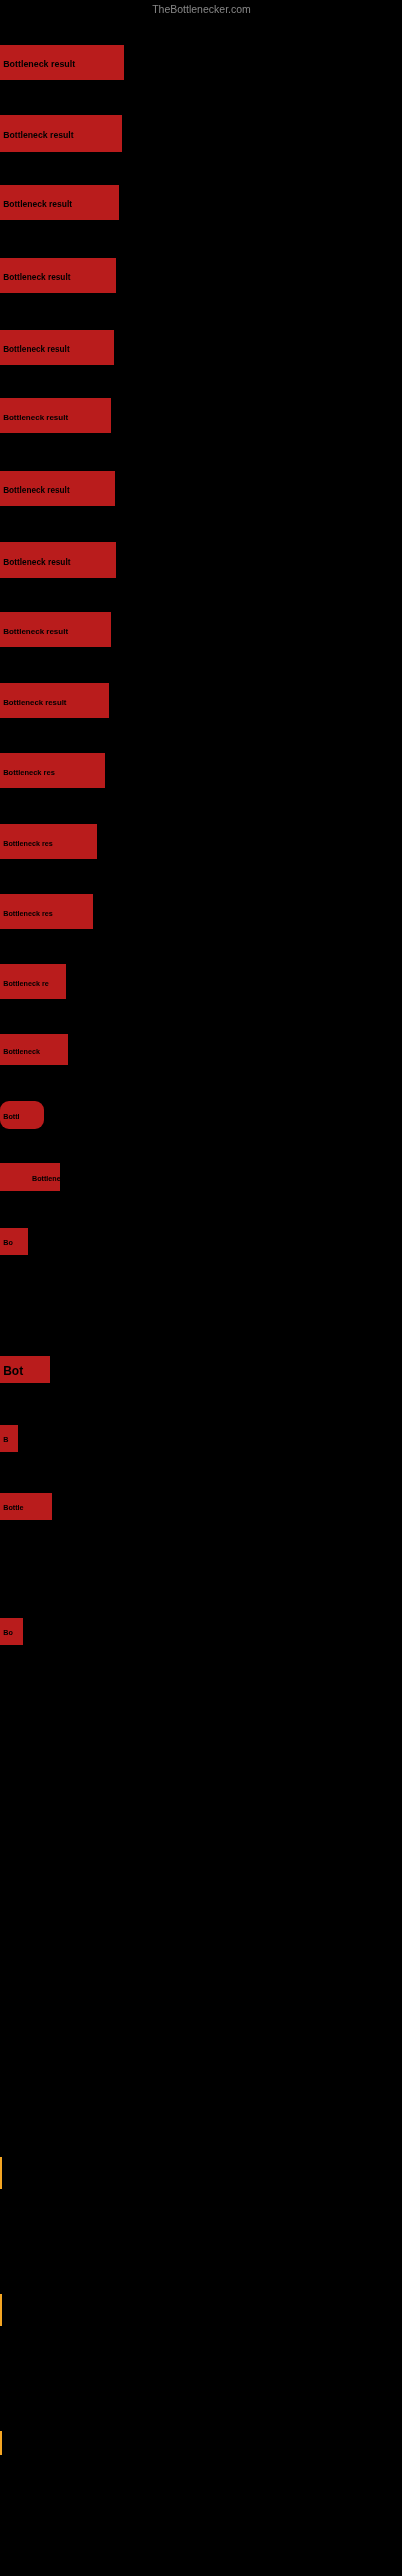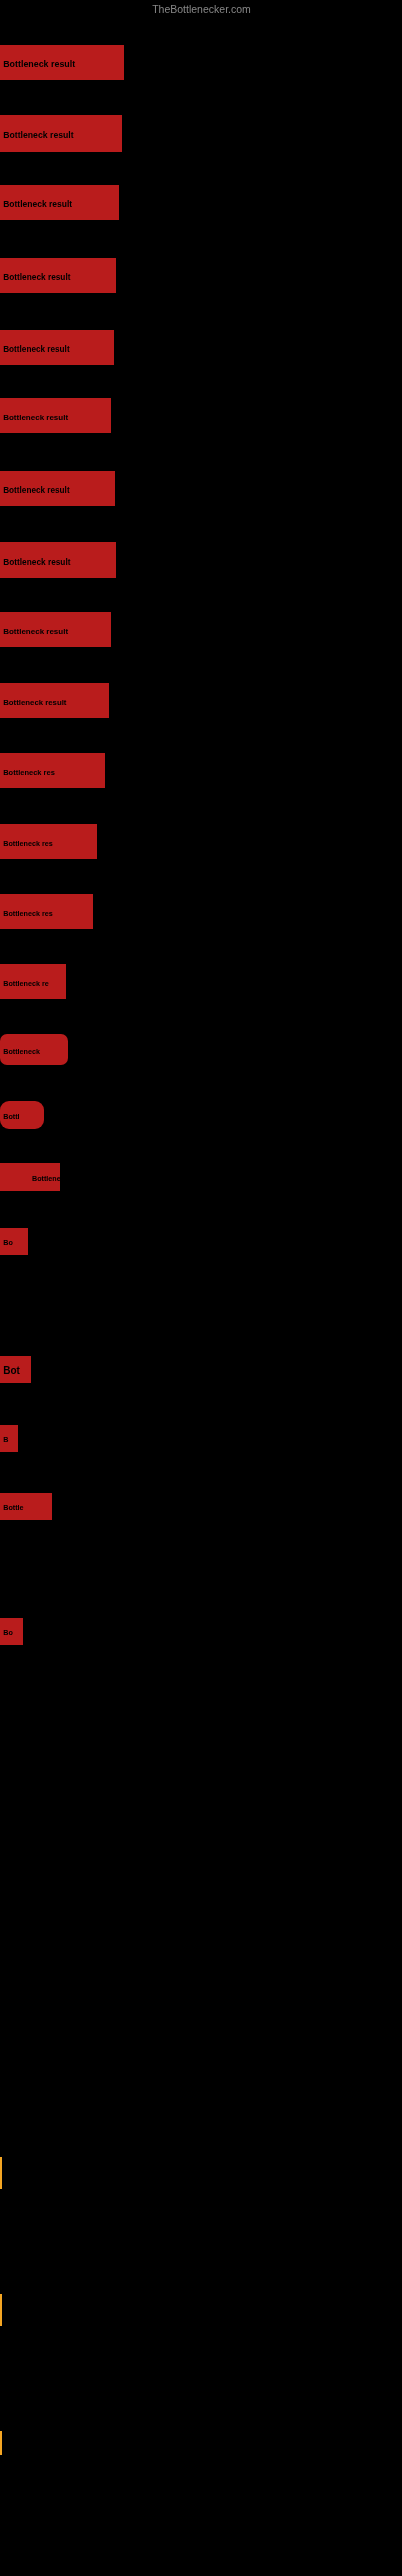--- a/index.html
+++ b/index.html
@@ -54,25 +54,25 @@
     <div class="bottleneck-badge" style="top: 330px; width: 114px; height: 35px; line-height: 35px; font-size: 8.2px;">Bottleneck result</div>
     <div class="bottleneck-badge" style="top: 398px; width: 111px; height: 35px; line-height: 35px; font-size: 8px;">Bottleneck result</div>
     <div class="bottleneck-badge" style="top: 471px; width: 115px; height: 35px; line-height: 35px; font-size: 8.2px;">Bottleneck result</div>
     <div class="bottleneck-badge" style="top: 542px; width: 116px; height: 36px; line-height: 36px; font-size: 8.3px;">Bottleneck result</div>
     <div class="bottleneck-badge" style="top: 612px; width: 111px; height: 35px; line-height: 35px; font-size: 8px;">Bottleneck result</div>
     <div class="bottleneck-badge" style="top: 683px; width: 109px; height: 35px; line-height: 35px; font-size: 7.8px;">Bottleneck result</div>
     <div class="bottleneck-badge" style="top: 753px; width: 105px; height: 35px; line-height: 35px; font-size: 7.5px;">Bottleneck res</div>
     <div class="bottleneck-badge" style="top: 824px; width: 97px; height: 35px; line-height: 35px; font-size: 7.2px;">Bottleneck res</div>
     <div class="bottleneck-badge" style="top: 894px; width: 93px; height: 35px; line-height: 35px; font-size: 7.2px;">Bottleneck res</div>
     <div class="bottleneck-badge" style="top: 964px; width: 66px; height: 35px; line-height: 35px; font-size: 7.2px;">Bottleneck re</div>
-    <div class="bottleneck-badge" style="top: 1034px; width: 68px; height: 31px; line-height: 31px; font-size: 7.2px; border-radius: 7px;">Bottleneck</div>
+    <div class="bottleneck-badge" style="top: 1034px; width: 68px; height: 31px; line-height: 31px; font-size: 7.2px;">Bottleneck</div>
     <div class="bottleneck-badge" style="top: 1101px; width: 44px; height: 28px; line-height: 28px; font-size: 7.2px; border-radius: 9px;">Bottl</div>
     <div class="bottleneck-badge" style="top: 1163px; width: 60px; height: 28px; line-height: 28px; font-size: 7.2px; padding-left: 32px;">Bottlene</div>
     <div class="bottleneck-badge" style="top: 1228px; width: 28px; height: 26.6px; line-height: 26.6px; font-size: 7.2px;">Bo</div>
-    <div class="bottleneck-badge" style="top: 1356px; width: 31px; height: 26.6px; line-height: 26.6px; font-size: 10px;">Bot</div>
+    <div class="bottleneck-badge" style="top: 1356px; width: 50px; height: 26.6px; line-height: 26.6px; font-size: 12px;">Bot</div>
     <div class="bottleneck-badge" style="top: 1425px; width: 17.7px; height: 26.6px; line-height: 26.6px; font-size: 7.2px;">B</div>
     <div class="bottleneck-badge" style="top: 1493px; width: 52px; height: 26.6px; line-height: 26.6px; font-size: 7.2px;">Bottle</div>
     <div class="bottleneck-badge" style="top: 1618px; width: 22.5px; height: 26.6px; line-height: 26.6px; font-size: 7.2px;">Bo</div>
   </div>
 <div id="bars-container">
     <div class="vertical-bar" style="top: 2157px; height: 32px;"></div>
     <div class="vertical-bar" style="top: 2294px; height: 32px;"></div>
     <div class="vertical-bar" style="top: 2431px; height: 24px;"></div>
   </div>
 

